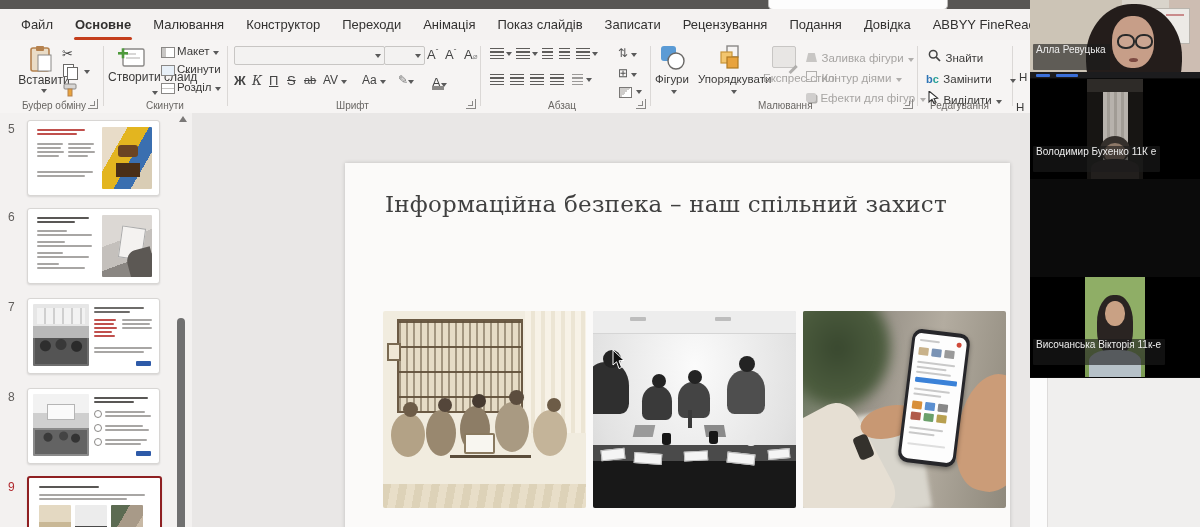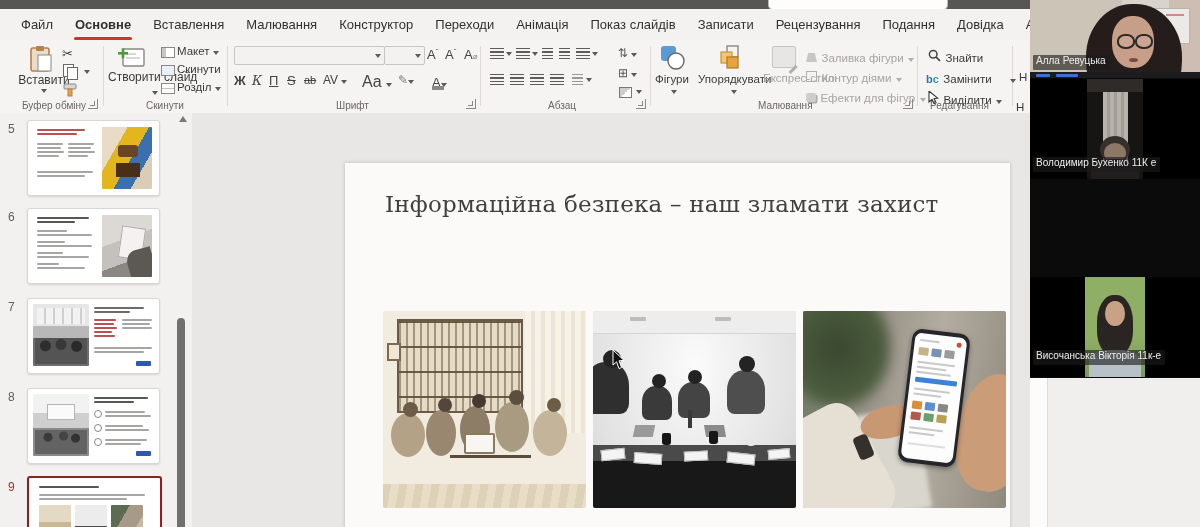--- a/index.html
+++ b/index.html
@@ -91,21 +91,21 @@
   #img3 .srow{position:absolute;left:5px;height:2px;background:#c9c9c9;border-radius:1px;}
   #img3 .sbtn{position:absolute;left:5px;top:44px;width:42px;height:5px;background:#3b82d8;border-radius:1px;}
   .sq{position:absolute;width:10px;height:8px;border-radius:1px;}
 
   
   #cursor{left:612px;top:350px;z-index:60;}
 
   
   #videopanel{left:1030px;top:0;width:170px;height:378px;background:#0b0b0b;z-index:40;}
   .vtile{position:absolute;left:0;width:170px;overflow:hidden;background:#000;}
-  .vlabel{position:absolute;left:3px;font-size:10px;color:#ededed;background:rgba(28,28,28,.62);padding:0 4px 4px 3px;border-radius:1px;white-space:nowrap;z-index:5;margin-top:48px;}
+  .vlabel{position:absolute;left:3px;font-size:10px;color:#ededed;background:rgba(28,28,28,.62);padding:0 4px 15px 3px;border-radius:1px;white-space:nowrap;z-index:5;margin-top:48px;}
   .vid{position:absolute;top:0;height:100%;overflow:hidden;}
   #below-videos{left:1030px;top:378px;width:170px;height:149px;background:#f0efee;border-left:0;}
   #below-videos .wstrip{position:absolute;left:0;top:0;width:17px;height:149px;background:#fcfcfc;border-right:1px solid #dddbda;}
 
   
   #t1{top:0;height:78px;background:linear-gradient(90deg,#ccc4b6 0 54%,#d9d4cb 54% 82%,#cdbdb2 82%);}
   #t1 .board{position:absolute;right:10px;top:8px;width:34px;height:34px;background:#eceae6;border:1px solid #b9b5ae;}
   #t1 .mark{position:absolute;right:16px;top:14px;width:18px;height:2px;background:#c98b8b;}
   #t1 .hair{position:absolute;left:56px;top:4px;width:96px;height:110px;border-radius:48%;background:#241d1b;}
   #t1 .face{position:absolute;left:82px;top:16px;width:42px;height:52px;border-radius:46%;background:#c79e88;}
@@ -144,21 +144,20 @@
 </style>
 </head>
 <body>
 
 <div class="abs" id="titlebar"></div>
 <div class="abs" id="searchbox"></div>
 
 <div class="abs" id="menubar">
   <div class="tab">Файл</div>
   <div class="tab active">Основне</div>
-  <div class="tab">Вставлення</div>
   <div class="tab">Малювання</div>
   <div class="tab">Конструктор</div>
   <div class="tab">Переходи</div>
   <div class="tab">Анімація</div>
   <div class="tab">Показ слайдів</div>
   <div class="tab">Записати</div>
   <div class="tab">Рецензування</div>
   <div class="tab">Подання</div>
   <div class="tab">Довідка</div>
   <div class="tab">ABBYY FineReader PDF</div>
@@ -226,21 +225,21 @@
   <div class="abs fontchar" style="left:427px;top:7px"><span>A</span><span style="font-size:8px;vertical-align:top">ˆ</span></div>
   <div class="abs fontchar" style="left:445px;top:7px"><span>A</span><span style="font-size:8px;vertical-align:top">ˇ</span></div>
   <div class="abs fontchar" style="left:464px;top:7px"><span>A</span><span style="font-size:8px;color:#888">⌀</span></div>
 
   <div class="abs fontchar" style="left:234px;top:33px;font-weight:bold">Ж</div>
   <div class="abs fontchar" style="left:252px;top:33px;font-style:italic;font-family:'DejaVu Serif',serif">К</div>
   <div class="abs fontchar" style="left:269px;top:33px;text-decoration:underline">П</div>
   <div class="abs fontchar" style="left:287px;top:33px;text-decoration:line-through">S</div>
   <div class="abs fontchar" style="left:304px;top:34px;font-size:11px;text-decoration:line-through">ab</div>
   <div class="abs fontchar" style="left:323px;top:33px;font-size:12px"><span>AV</span> <span class="tri"></span></div>
-  <div class="abs fontchar" style="left:362px;top:33px;font-size:16px"><span>Aa</span> <span class="tri"></span></div>
+  <div class="abs fontchar" style="left:362px;top:33px;font-size:12px"><span>Aa</span> <span class="tri"></span></div>
   <div class="abs" style="left:398px;top:33px;color:#777;font-size:12px">✎<span class="tri"></span></div>
   <div class="abs" style="left:432px;top:33px">
     <span class="fontchar">А</span><span class="tri"></span>
     <div style="position:absolute;left:0;top:13px;width:12px;height:3.5px;background:#8a8886"></div>
   </div>
   <div class="glabel" style="left:336px">Шрифт</div>
   <div class="launcher" style="left:466px"></div>
 
   <div class="abs lines-ic" style="left:490px;top:8px"></div>
   <div class="abs tri" style="left:506px;top:12px"></div>
@@ -416,21 +415,21 @@
   <div class="tl dark" style="left:10px;top:8px;width:60px"></div>
   <div class="tl" style="left:10px;top:16px;width:106px;height:1.5px"></div>
   <div class="tl" style="left:10px;top:20px;width:88px;height:1.5px"></div>
   <div class="mini-img" style="left:10px;top:27px;width:32px;height:38px;background:linear-gradient(#e4d9c2 0 45%,#c9b896 45% 85%,#d9cdb4 85%)"></div>
   <div class="mini-img" style="left:46px;top:27px;width:32px;height:38px;background:linear-gradient(#ececec 0 55%,#4a4a4a 55% 75%,#1e1e1e 75%)"></div>
   <div class="mini-img" style="left:82px;top:27px;width:32px;height:38px;background:linear-gradient(120deg,#5c6b52 0 35%,#a89a88 35% 70%,#c8b9a5 70%)"></div>
 </div>
 
 <div class="abs" id="editor">
   <div id="slide">
-    <div id="slide-title">Інформаційна безпека – наш зламати захист</div>
+    <div id="slide-title">Інформаційна безпека – наш спільний захист</div>
 
     <div class="slide-img" id="img1">
       <div class="curtain"></div>
       <div class="shelf"></div>
       <div class="frame"></div>
       <div class="p" style="left:4%;top:52%;width:34px;height:44px;background:#b3a286"></div>
       <div class="p" style="left:10%;top:46%;width:15px;height:15px;background:#6d5c47"></div>
       <div class="p" style="left:21%;top:50%;width:30px;height:46px;background:#99886f"></div>
       <div class="p" style="left:27%;top:44%;width:14px;height:14px;background:#54463a"></div>
       <div class="p" style="left:38%;top:48%;width:30px;height:46px;background:#8d7d66"></div>

